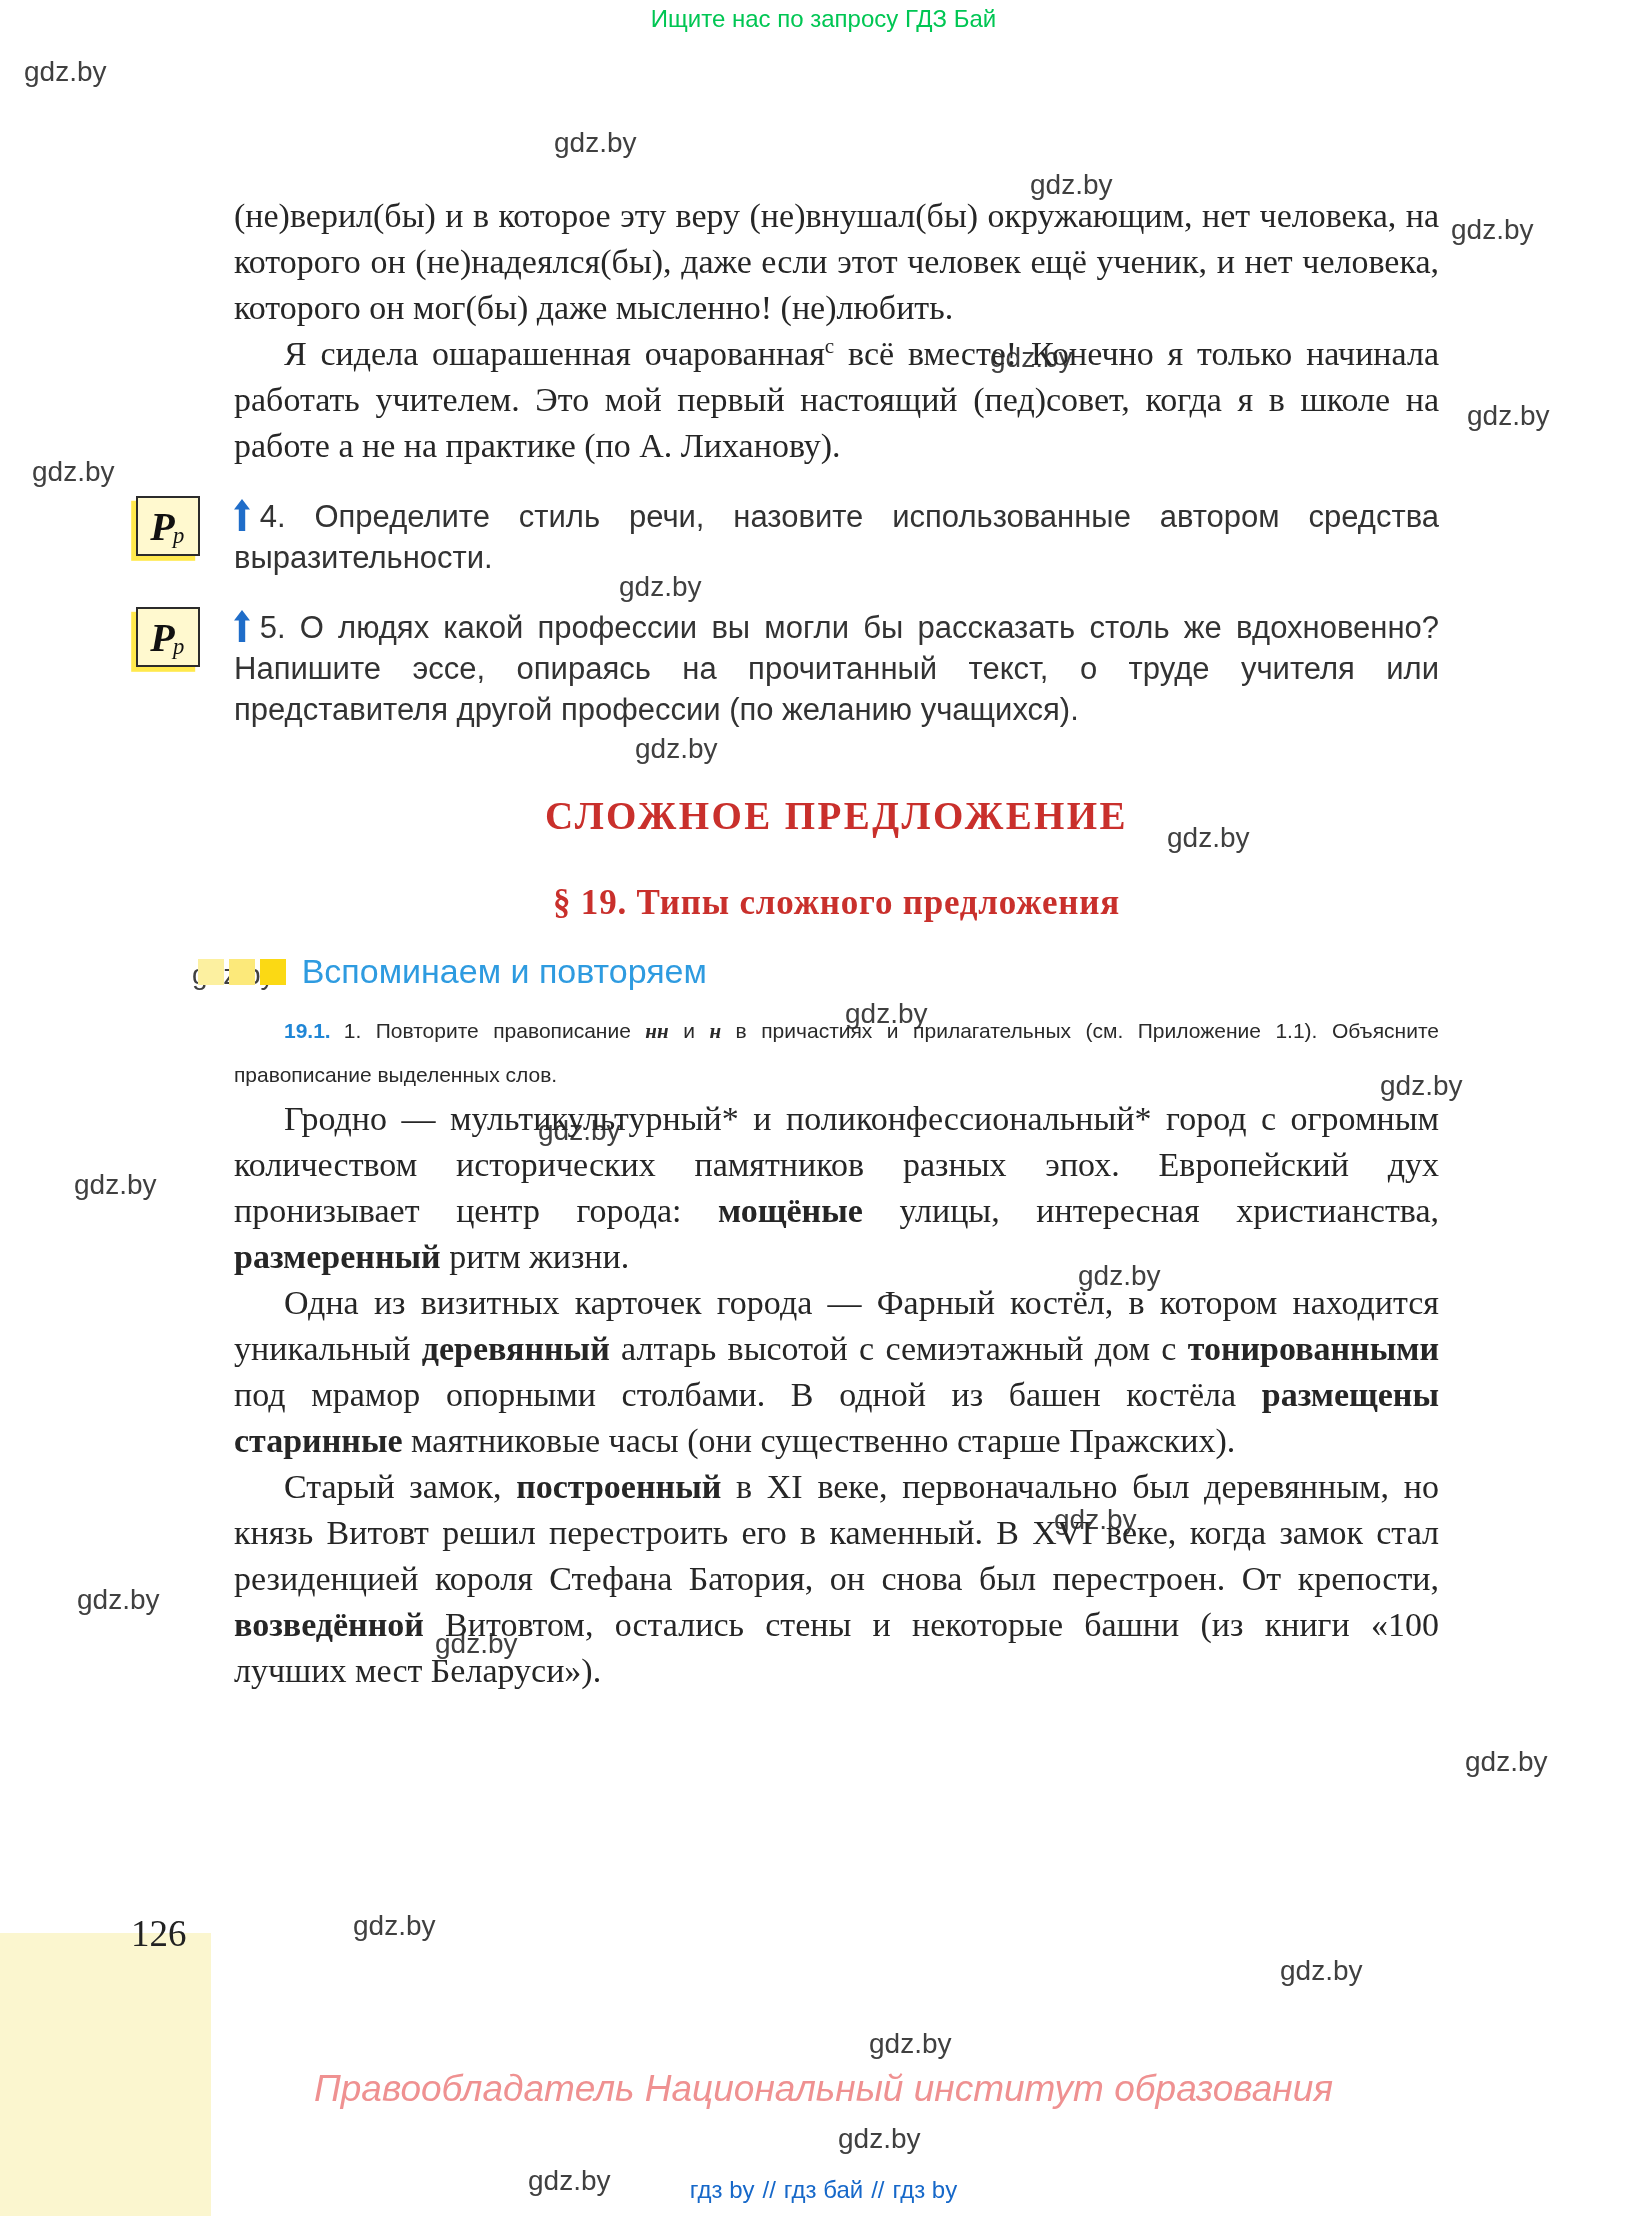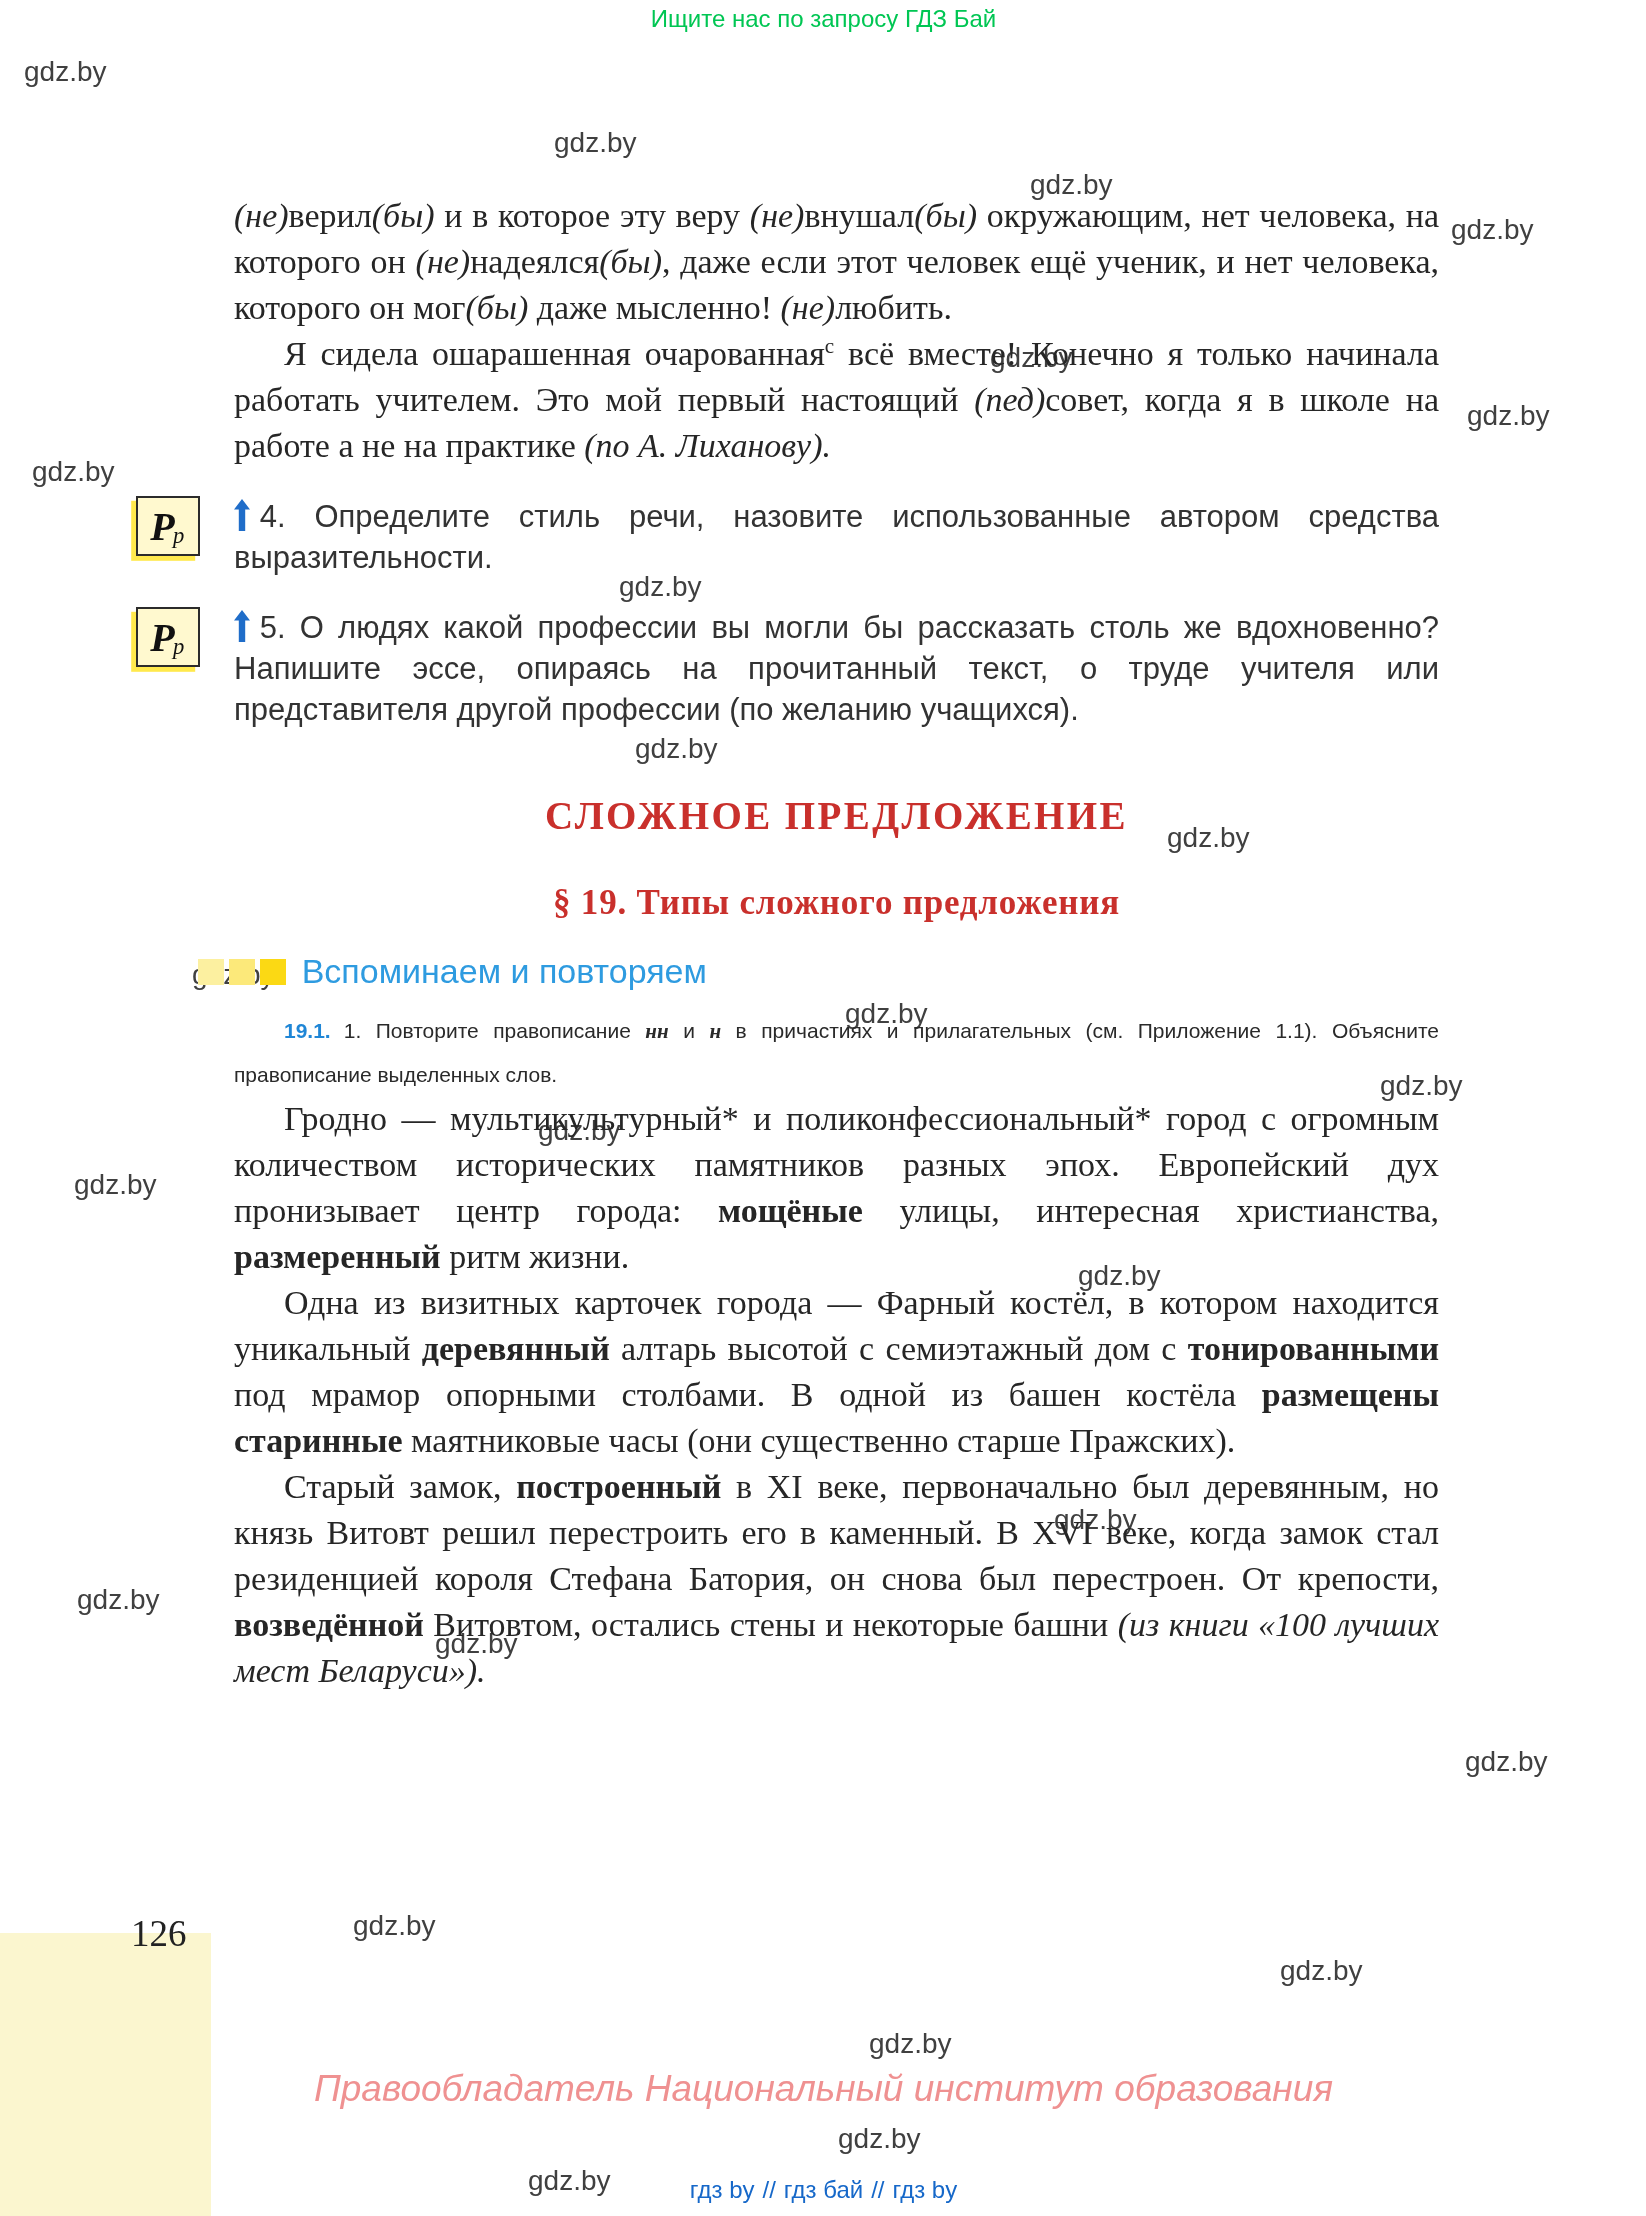--- a/index.html
+++ b/index.html
@@ -16,21 +16,21 @@
   .wm{
     position:absolute;font-family:"Liberation Sans","DejaVu Sans",sans-serif;
     font-size:28px;color:#404040;white-space:nowrap;
   }
   .content{position:absolute;left:234px;top:193px;width:1205px;}
   p.body{
     font-size:34px;line-height:46px;text-align:justify;margin:0;
     text-indent:50px;
   }
   p.no-indent{text-indent:0;}
-  .m-i{font-style:italic;}
+  .m-i{}
   .m-b{font-weight:700;}
   .m-bi{font-weight:700;font-style:italic;font-family:"Liberation Serif","DejaVu Serif",serif;}
   sup{font-size:0.62em;line-height:0;}
   .task{
     position:relative;margin-top:27px;
     font-family:"Liberation Sans","DejaVu Sans",sans-serif;
     font-size:31px;line-height:41px;color:#333;
   }
   .task + .task{margin-top:29px;}
   .task-text{margin:0;text-align:justify;}

